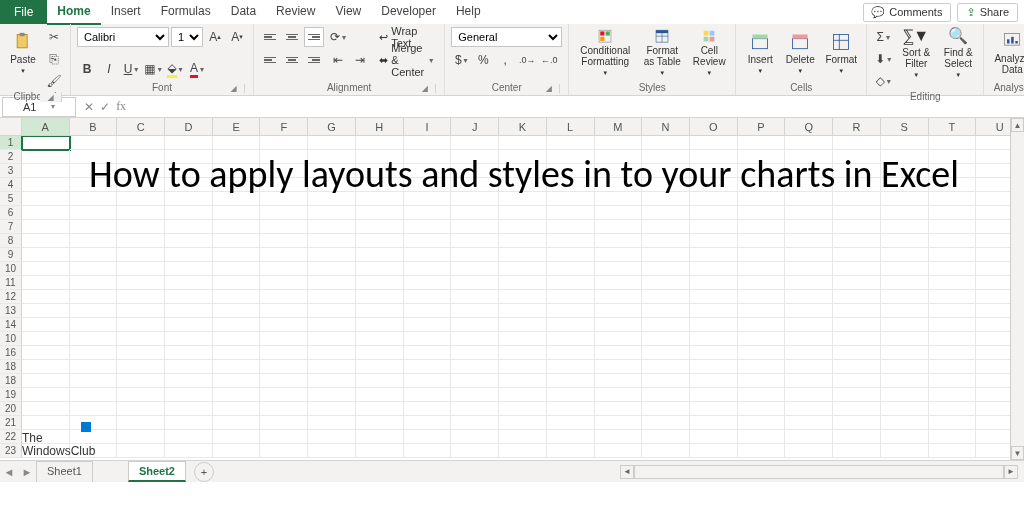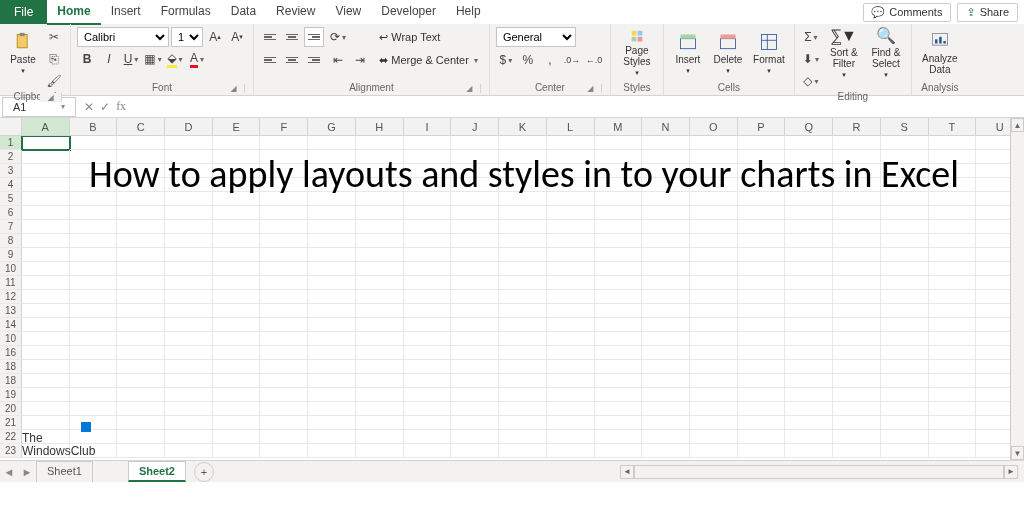--- a/index.html
+++ b/index.html
@@ -25,21 +25,21 @@
 .btn-sm { width: 20px; height: 20px; display: flex; align-items: center; justify-content: center; border: 1px solid transparent; cursor: pointer; font-size: 12px; color: #444; }
 .btn-sm.boxed { border: 1px solid #c8c6c4; background: #fff; }
 .btn-drop { display: flex; align-items: center; gap: 3px; padding: 0 4px; height: 20px; border: 1px solid transparent; cursor: pointer; font-size: 11px; }
 .btn-big { display: flex; flex-direction: column; align-items: center; justify-content: center; width: 46px; height: 52px; cursor: pointer; font-size: 10px; gap: 2px; padding: 2px; text-align: center; line-height: 1.1; }
 .btn-big svg, .btn-big .ico { width: 20px; height: 20px; }
 select.font-sel { height: 20px; border: 1px solid #c8c6c4; font-size: 11px; padding: 0 2px; background: #fff; }
 .drop-caret::after { content: "▾"; font-size: 8px; margin-left: 2px; color: #666; }
 
 
 .fbar { display: flex; align-items: center; height: 22px; border-bottom: 1px solid #d4d4d4; background: #fff; }
-.namebox { width: 74px; height: 20px; border: 1px solid #ccc; margin: 0 2px; font-size: 11px; padding: 0 10px; display: flex; align-items: center; justify-content: space-between; }
+.namebox { width: 74px; height: 20px; border: 1px solid #ccc; margin: 0 2px; font-size: 11px; padding: 0 20px; display: flex; align-items: center; justify-content: space-between; }
 .namebox span.car { font-size: 8px; color: #888; }
 .fbar .fx-area { display: flex; align-items: center; gap: 6px; padding: 0 6px; color: #888; }
 .fbar .fx-area .fx { font-family: "Times New Roman", serif; }
 .fbar input { flex: 1; border: none; height: 20px; font-size: 11px; outline: none; }
 
 
 .sheet { position: relative; height: 342px; overflow: hidden; }
 .colhdrs { display: flex; height: 18px; background: #f3f2f1; border-bottom: 1px solid #d4d4d4; }
 .corner { width: 22px; border-right: 1px solid #d4d4d4; background: #f3f2f1;}
 .colhdr { width: 48px; border-right: 1px solid #d4d4d4; text-align: center; font-size: 11px; color: #555; display: flex; align-items: center; justify-content: center; }
@@ -115,21 +115,21 @@
       <div class="vcol">
         <div class="btn-sm">✂</div>
         <div class="btn-sm">⎘</div>
         <div class="btn-sm">🖌</div>
       </div>
     </div>
     <div class="group-label"><span>Clipboard</span><span class="corner">◢</span></div>
   </div>
 
   <div class="group">
-    <div class="group-body vcol" style="gap:2px">
+    <div class="group-body vcol" style="gap:12px">
       <div class="hrow">
         <select class="font-sel" style="width:92px"><option>Calibri</option></select>
         <select class="font-sel" style="width:32px"><option>11</option></select>
         <div class="btn-sm">A<sup style="font-size:7px">▴</sup></div>
         <div class="btn-sm">A<sup style="font-size:7px">▾</sup></div>
       </div>
       <div class="hrow">
         <div class="btn-sm">
             <b>B</b>
           </div>
@@ -213,42 +213,62 @@
       <div class="vcol" style="gap:3px">
         <div class="btn-drop">↩ <span>Wrap Text</span></div>
         <div class="btn-drop drop-caret">⬌ <span>Merge &amp; Center</span></div>
       </div>
     </div>
     <div class="group-label"><span>Alignment</span><span class="corner">◢</span></div>
   </div>
 
   <div class="group">
     <div class="group-body vcol" style="gap:3px">
-      <select class="font-sel" style="width:80px"><option>General</option></select>
+      <select class="font-sel" style="width:111px"><option>General</option></select>
       <div class="hrow">
         <div class="btn-sm drop-caret">$</div>
         <div class="btn-sm">%</div>
         <div class="btn-sm">,</div>
         <div class="btn-sm" style="font-size:9px">.0→</div>
         <div class="btn-sm" style="font-size:9px">←.0</div>
       </div>
     </div>
     <div class="group-label"><span>Center</span><span class="corner">◢</span></div>
   </div>
 
   <div class="group">
     <div class="group-body">
+      <div class="btn-big" style="width:60px">
+        <svg viewBox="0 0 24 24">
+            <rect x="2" y="2" width="20" height="20" fill="none" stroke="#888"></rect>
+            <rect x="4" y="4" width="7" height="7" fill="#e81123"></rect>
+            <rect x="13" y="4" width="7" height="7" fill="#4caf50"></rect>
+            <rect x="4" y="13" width="7" height="7" fill="#ff9800"></rect>
+          </svg>
+        <span>Conditional Formatting</span>
+          <span style="font-size:7px">▾</span>
+      </div>
+      <div class="btn-big">
+        <svg viewBox="0 0 24 24">
+            <rect x="2" y="2" width="20" height="20" fill="none" stroke="#2b579a"></rect>
+            <rect x="2" y="2" width="20" height="5" fill="#2b579a"></rect>
+            <line x1="2" y1="12" x2="22" y2="12" stroke="#2b579a"></line>
+            <line x1="12" y1="2" x2="12" y2="22" stroke="#2b579a"></line>
+          </svg>
+        <span>Format as Table</span>
+          <span style="font-size:7px">▾</span>
+      </div>
       <div class="btn-big" style="width:40px">
         <svg viewBox="0 0 24 24">
             <rect x="3" y="3" width="8" height="8" fill="#ffd54f"></rect>
             <rect x="13" y="3" width="8" height="8" fill="#90caf9"></rect>
             <rect x="3" y="13" width="8" height="8" fill="#a5d6a7"></rect>
             <rect x="13" y="13" width="8" height="8" fill="#ef9a9a"></rect>
           </svg>
-        <span>Page Styles</span>
+        <span>Cell Review</span>
           <span style="font-size:7px">▾</span>
       </div>
     </div>
     <div class="group-label">Styles</div>
   </div>
 
   <div class="group">
     <div class="group-body">
       <div class="btn-big" style="width:36px">
           <svg viewBox="0 0 24 24">

